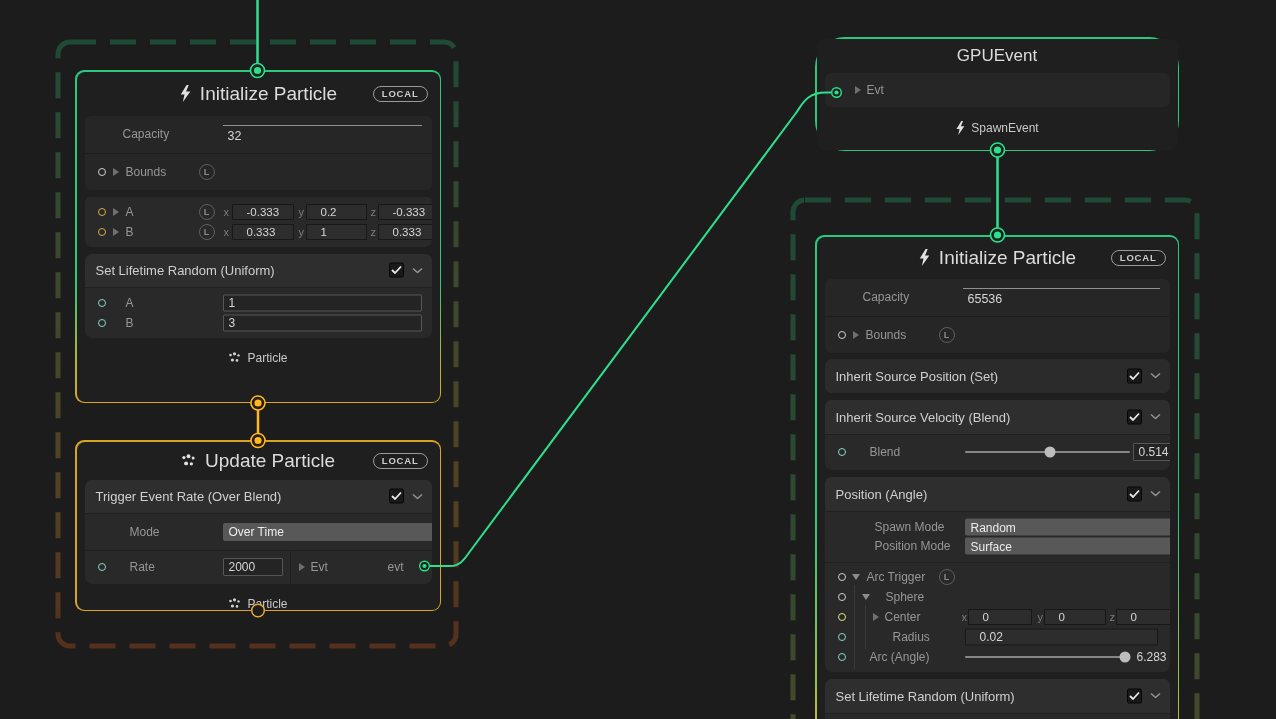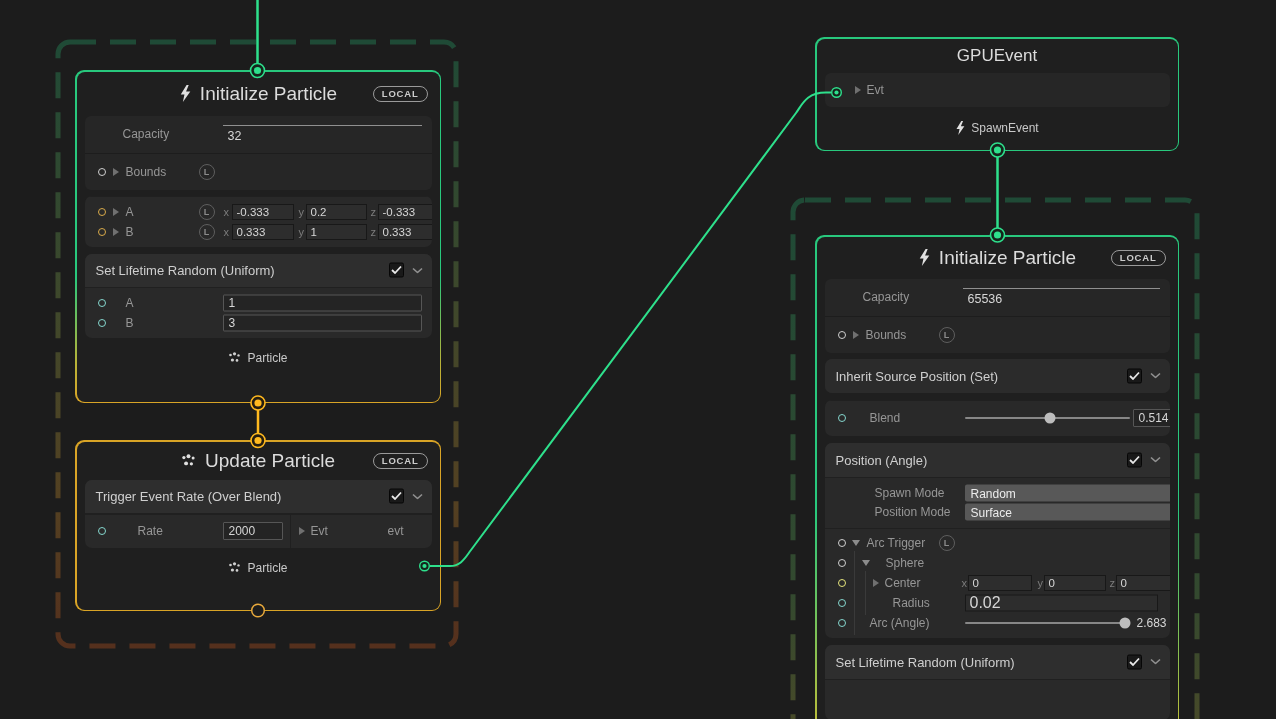--- a/index.html
+++ b/index.html
@@ -41,21 +41,21 @@
   .row { position:relative; height:20px; }
 
   .p { position:absolute; top:50%; transform:translateY(-50%); }
   .lbl { color:#969696; font-size:12px; white-space:nowrap; }
   .port { width:8px; height:8px; border-radius:50%; border:1.4px solid #cfcfcf; box-sizing:border-box; background:transparent; }
   .tri-r { width:0; height:0; border-left:6px solid #707070; border-top:4px solid transparent; border-bottom:4px solid transparent; }
   .tri-d { width:0; height:0; border-top:6px solid #8c8c8c; border-left:4px solid transparent; border-right:4px solid transparent; }
   .lock { width:14px; height:14px; border:1px solid #5e5e5e; border-radius:50%; color:#8b8b8b; font-size:9px;
           display:flex; align-items:center; justify-content:center; font-weight:bold; }
   .afield { height:16px; background:#2d2d2d; border:1px solid #181818; color:#d6d6d6; font-size:11.5px;
-            display:flex; align-items:center; padding:0 4px; box-sizing:border-box; }
+            display:flex; align-items:center; padding:0 14px; box-sizing:border-box; }
   .axis { color:#7c7c7c; font-size:11px; }
   .wfield { height:18px; background:#242424; border:1px solid #565656; color:#d6d6d6; font-size:12px;
             display:flex; align-items:center; padding:0 5px; box-sizing:border-box; border-radius:1px; }
   .ufield { border-top:1px solid #909090; color:#d6d6d6; font-size:12.5px; padding:3px 5px 0; }
   .dd { background:#585858; border-radius:2px; color:#ececec; font-size:12px; display:flex; align-items:center;
         padding:0 18px 0 6px; position:relative; box-sizing:border-box; height:18px; }
   .checkbox { width:15px; height:15px; background:#191919; border:1px solid #060606; border-radius:2px;
               display:flex; align-items:center; justify-content:center; box-sizing:border-box; }
   .footer { height:26px; display:flex; align-items:center; justify-content:center; gap:6px; color:#c9c9c9; font-size:12px; }
   .slider-track { position:absolute; top:50%; transform:translateY(-50%); height:2px; background:#878787; border-radius:1px; }
@@ -207,23 +207,30 @@
               <svg width="11" height="9">
                   <path d="M1 4.5 L4 7.5 L10 1" stroke="#e9e9e9" stroke-width="1.8" fill="none"></path>
                 </svg>
             </span>
             <svg width="11" height="6">
                 <path d="M1 1 L5.5 5 L10 1" stroke="#909090" stroke-width="1.6" fill="none"></path>
               </svg>
           </span>
         </div>
         <div class="bbody" style="padding:0">
+          <div class="row" style="height:36px">
+            <span class="p lbl" style="left:45px">Mode</span>
+            <div class="p dd" style="left:138px; right:16px;">
+              <span>Over Time</span>
+
+            </div>
+          </div>
           <div class="row rowdiv" style="height:33px">
             <span class="p port" style="left:13px; border-color:#84d6cd"></span>
-            <span class="p lbl" style="left:53px">Rate</span>
+            <span class="p lbl" style="left:45px">Rate</span>
             <div class="p wfield" style="left:138px; width:60px">2000</div>
             <span class="vdiv" style="left:205px"></span>
             <span class="p tri-r" style="left:214px"></span>
             <span class="p lbl" style="left:226px">Evt</span>
             <span class="p lbl" style="right:28px">evt</span>
           </div>
         </div>
       </div>
 
       <div class="footer">
@@ -232,21 +239,21 @@
             <circle cx="6.5" cy="1.8" r="1.6" fill="#d0d0d0"></circle>
           <circle cx="10.5" cy="3.4" r="1.2" fill="#d0d0d0"></circle>
             <circle cx="4.4" cy="8" r="1.6" fill="#d0d0d0"></circle>
           <circle cx="9" cy="8.4" r="1.3" fill="#d0d0d0"></circle>
         </svg>
         <span>Particle</span>
       </div>
     </div>
   </div>
 
-  <div class="node b-green" style="left:815px; top:37px; width:364px; height:114px;">
+  <div class="node b-green" style="left:815px; top:37px; width:364px; height:114px;border-radius:30px;">
     <div class="node-inner">
       <div class="title title-sm">
         <span>GPUEvent</span>
       </div>
       <div class="settings" style="height:34px; border-radius:6px">
         <div class="srow" style="height:34px">
           <span class="p tri-r" style="left:30px"></span>
           <span class="p lbl" style="left:42px">Evt</span>
         </div>
       </div>
@@ -293,20 +300,33 @@
                 </svg>
             </span>
             <svg width="11" height="6">
                 <path d="M1 1 L5.5 5 L10 1" stroke="#909090" stroke-width="1.6" fill="none"></path>
               </svg>
           </span>
         </div>
       </div>
 
       <div class="block">
+        <div class="bheader" style="height:34px">
+          <span class="btitle">Inherit Source Velocity (Blend)</span>
+          <span class="hdr-controls">
+            <span class="checkbox">
+              <svg width="11" height="9">
+                  <path d="M1 4.5 L4 7.5 L10 1" stroke="#e9e9e9" stroke-width="1.8" fill="none"></path>
+                </svg>
+            </span>
+            <svg width="11" height="6">
+                <path d="M1 1 L5.5 5 L10 1" stroke="#909090" stroke-width="1.6" fill="none"></path>
+              </svg>
+          </span>
+        </div>
         <div class="bbody" style="padding:0">
           <div class="row" style="height:35px">
             <span class="p port" style="left:13px; border-color:#84d6cd"></span>
             <span class="p lbl" style="left:45px">Blend</span>
             <span class="slider-track" style="left:140px; width:165px"></span>
             <span class="slider-handle" style="left:225px"></span>
             <div class="p wfield" style="left:308px; width:44px">0.514</div>
           </div>
         </div>
       </div>
@@ -366,29 +386,29 @@
               <span class="p axis" style="left:213px">y</span>
               <div class="p afield" style="left:219px; width:62px">0</div>
               <span class="p axis" style="left:285px">z</span>
               <div class="p afield" style="left:291px; width:60px">0</div>
             </div>
             <div class="row">
               <span class="p port" style="left:13px; border-color:#84d6cd"></span>
               <span class="guide" style="left:29px"></span>
               <span class="guide" style="left:40px"></span>
               <span class="p lbl" style="left:68px">Radius</span>
-              <div class="p afield" style="left:140px; right:12px; height:17px; font-size:16px">0.02</div>
+              <div class="p afield" style="left:140px; right:12px; height:17px; font-size:12px">0.02</div>
             </div>
             <div class="row">
               <span class="p port" style="left:13px; border-color:#84d6cd"></span>
               <span class="guide" style="left:29px"></span>
               <span class="p lbl" style="left:45px">Arc (Angle)</span>
               <span class="slider-track" style="left:140px; width:160px"></span>
               <span class="slider-handle" style="left:300px"></span>
-              <div class="p wfield" style="left:307px; width:45px; border:none; background:transparent">2.683</div>
+              <div class="p wfield" style="left:307px; width:45px; border:none; background:transparent">6.283</div>
             </div>
           </div>
         </div>
       </div>
 
       <div class="block">
         <div class="bheader" style="height:34px">
           <span class="btitle">Set Lifetime Random (Uniform)</span>
           <span class="hdr-controls">
             <span class="checkbox">

